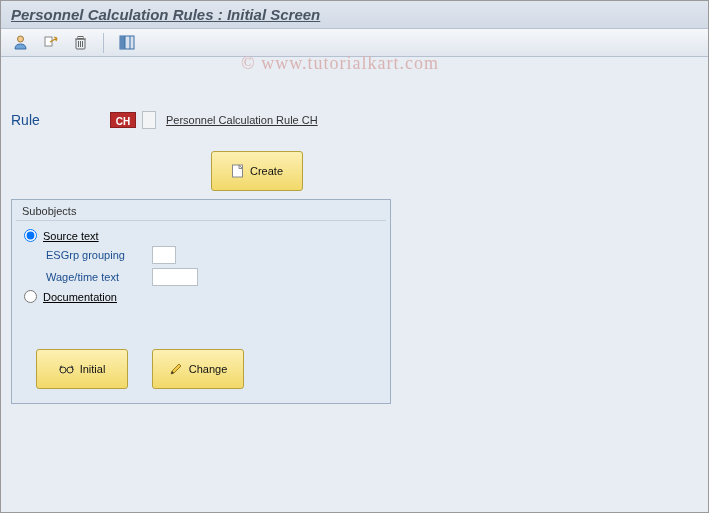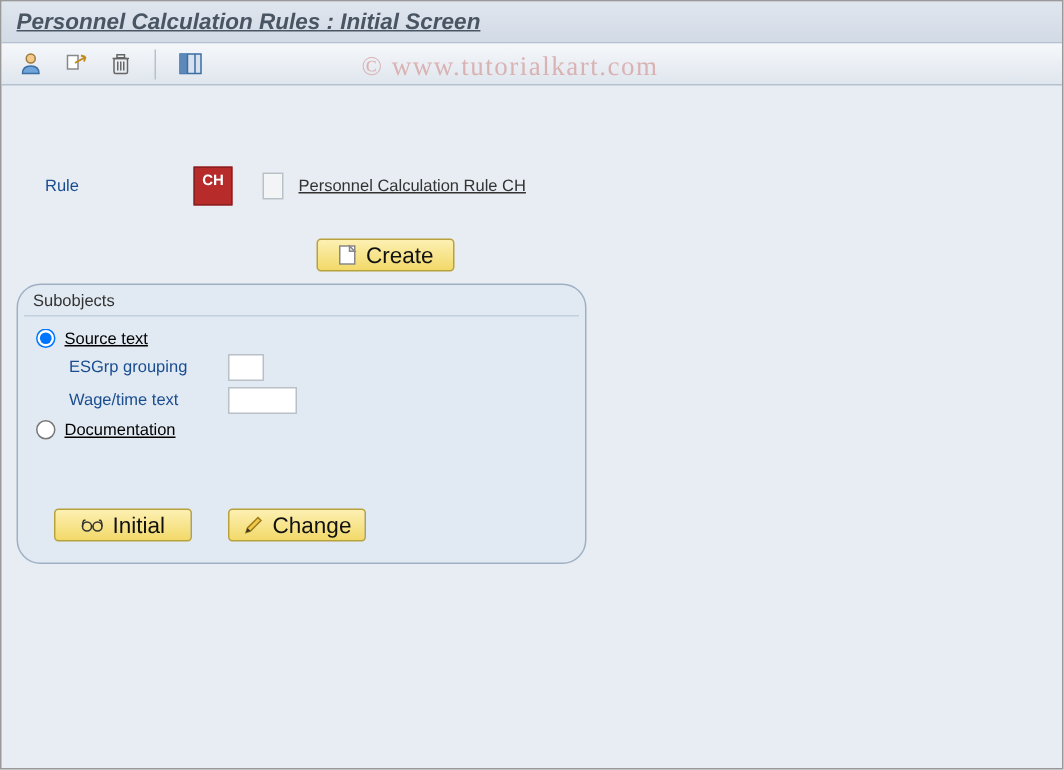--- a/index.html
+++ b/index.html
@@ -30,64 +30,64 @@
     }
     .tool-btn {
       width: 22px; height: 22px;
       display:flex; align-items:center; justify-content:center;
       cursor:pointer;
       border-radius:2px;
     }
     .toolbar-sep { width:1px; height:20px; background:#b5c1d0; margin:0 4px;}
     .content { padding: 6px 10px; }
     .field-row { display:flex; align-items:center; gap:4px; margin-top: 48px; }
-    .label-link { color: #1a4d8f; font-size:11px; width: 95px; margin-left: 19px; }
+    .label-link { color: #1a4d8f; font-size:14px; width: 95px; }
     .rule-code {
-      width: 26px; height:26px; line-height:18px;
+      width: 26px; height:16px; line-height:18px;
       background:#b82b2b; color:#fff; font-size:10px; font-weight:bold;
       text-align:center; border:1px solid #8a1f1f;
-      margin-right:16px;
+      margin-right:2px;
     }
     .searchhelp {
       width:14px; height:18px; border:1px solid #b8c0c8; background:#f2f4f6;
     }
     .rule-desc { margin-left:6px; font-size:11px; color:#333;text-decoration:underline; }
     .btn {
       display:inline-flex; align-items:center; gap:6px;
       border:1px solid #b8a23d;
       background: linear-gradient(#fdf0b2, #f2d96a);
-      padding: 2px 8px; height:22px;
-      font-size:15px; color:#111;
+      padding: 2px 8px; height:40px;
+      font-size:11px; color:#111;
       border-radius:3px; cursor:pointer;
       min-width: 92px; justify-content:center;
     }
     .btn svg { flex-shrink:0; }
     .create-row { margin:22px 0 8px 200px; }
     .panel {
       width: 380px;
       background: #e1e9f2;
       border: 1px solid #9fb0c4;
-      border-radius: 16px;
+      border-radius: 0;
       margin-top:4px;
     }
     .panel-title {
       font-size:11px; color:#333; padding:5px 10px 3px;
     }
     .panel hr { border:none; border-top:1px solid #c4d0de; margin:0 4px 6px; }
     .radio-row { display:flex; align-items:center; gap:6px; padding:2px 12px; font-size:11px;text-decoration:underline;}
     input[type=radio]{ }
     .sub-row { display:flex; align-items:center; gap:6px; padding:2px 12px 2px 34px;}
     .sub-row .lbl { color:#1a4d8f; width:100px; }
     .txtin { border:1px solid #b8c0c8; height:18px; background:#fff; }
     .txtin.small { width:24px; }
     .txtin.med { width:46px; }
     .panel-pad { height: 36px; }
     .panel-actions { display:flex; gap:24px; padding: 0 24px 14px; margin-top: 8px;}
     .watermark {
-      position:absolute; top:33px; left:240px;
+      position:absolute; top:52px; left:240px;
       color:#d9b3b3; font-size:18px; font-family: 'Times New Roman', serif; letter-spacing:1px;
       pointer-events:none;
     }
   </style>
 </head>
 <body>
 
 <div class="titlebar">Personnel Calculation Rules : Initial Screen</div>
 
 <div class="toolbar">

